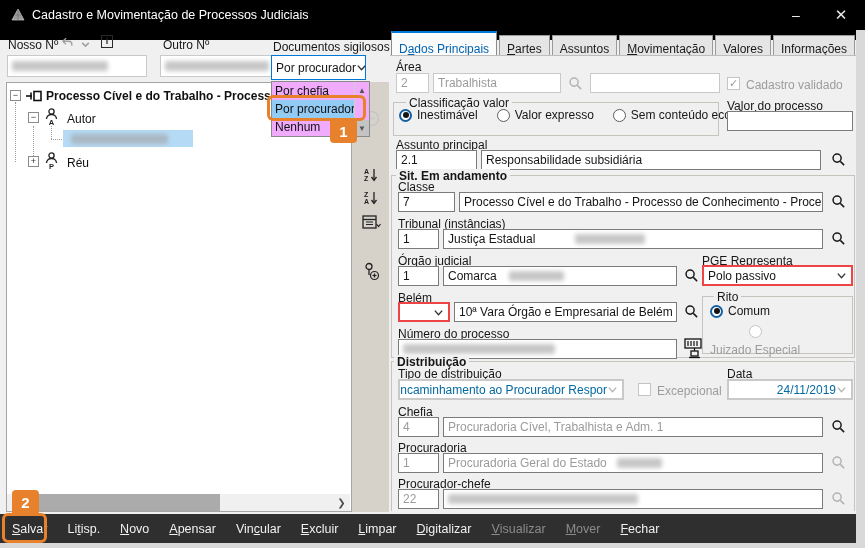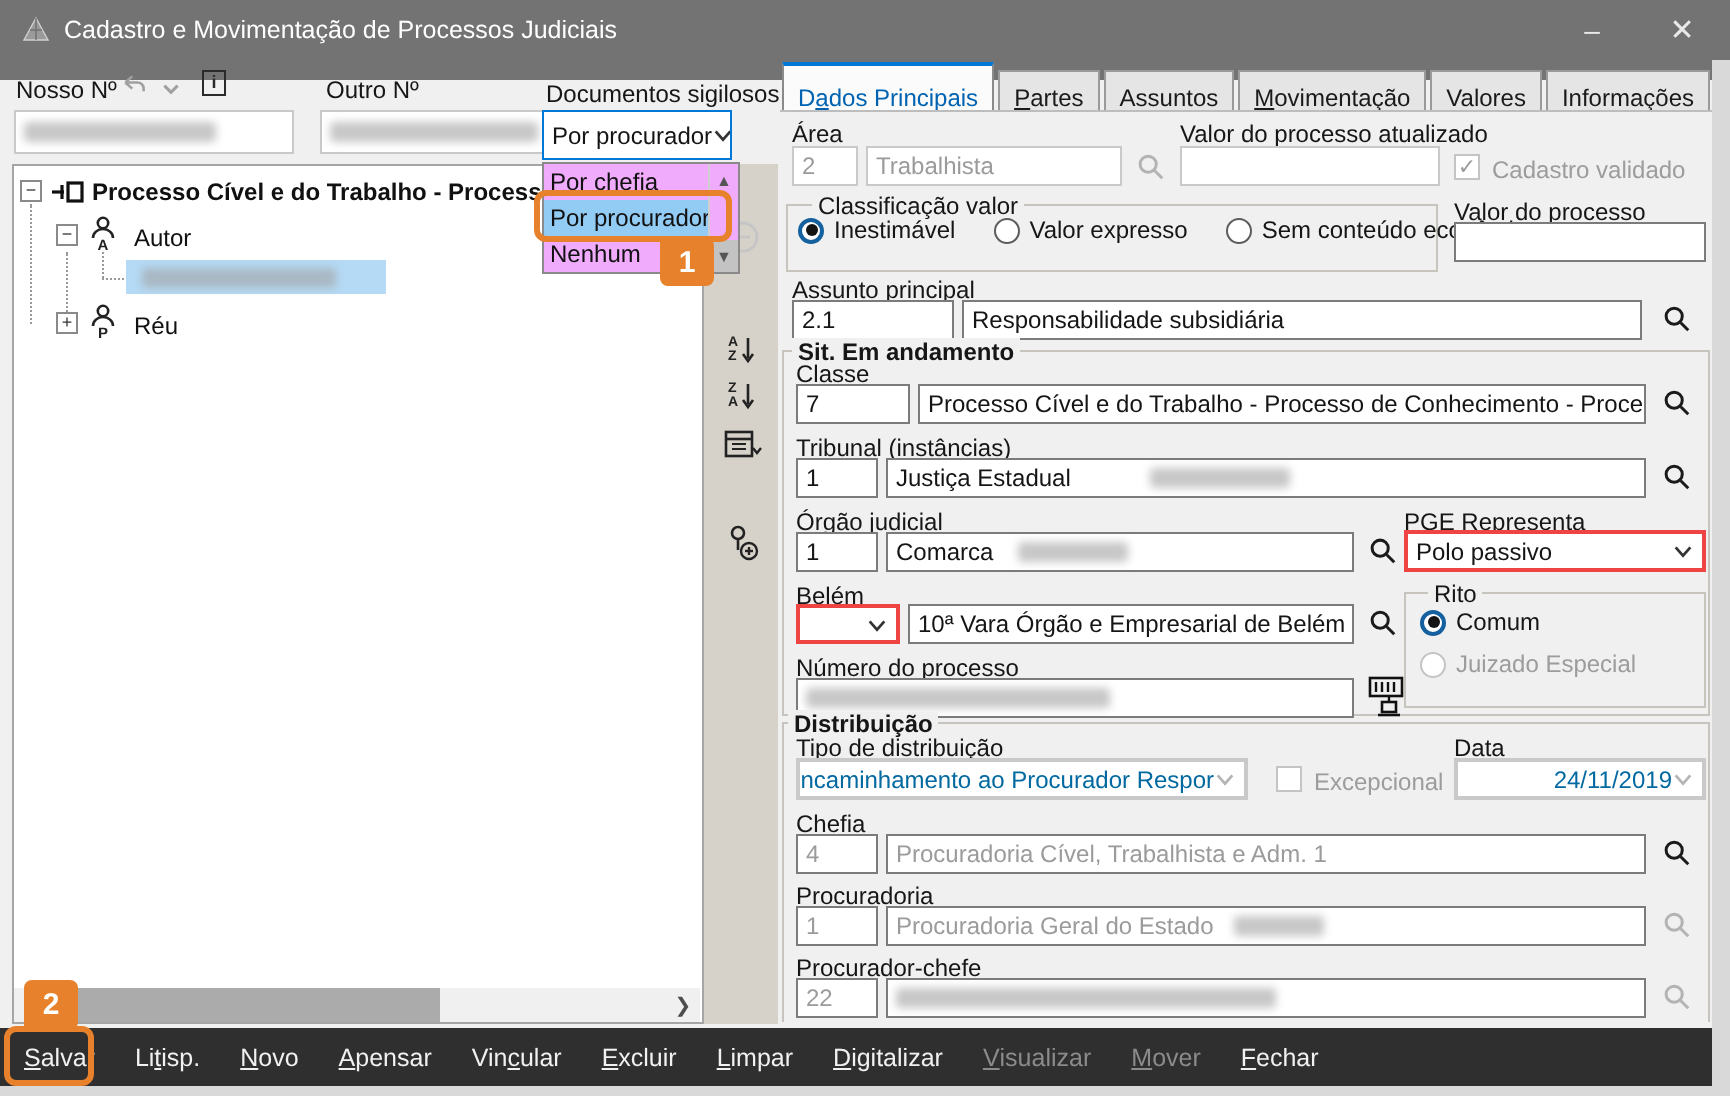--- a/index.html
+++ b/index.html
@@ -1,19 +1,19 @@
 <!DOCTYPE html>
 <html lang="pt-BR"><head>
 <meta charset="utf-8">
 <style>
   html,body{margin:0;padding:0;background:#e9e9e9;}
   .win{position:relative;width:865px;height:548px;background:#f0f0f0;
        font-family:"Liberation Sans",sans-serif;overflow:hidden;outline:1px solid #6b6b6b;}
   
-  .titlebar{position:absolute;left:0;top:0;width:865px;height:40px;background:#737373;}
+  .titlebar{position:absolute;left:0;top:0;width:865px;height:40px;background:#000000;}
   .title{position:absolute;left:32px;top:8px;font-size:12.5px;color:#fff;white-space:nowrap;}
   .tbtn{position:absolute;top:0;width:34px;height:30px;color:#e9e9e9;display:flex;align-items:center;justify-content:center;font-size:14px;}
   
   .lbl{position:absolute;font-size:12px;color:#161616;white-space:nowrap;}
   .lbl.dim{color:#9c9c9c;}
   .field{position:absolute;height:20px;background:#fff;border:1px solid #7b7b7b;box-sizing:border-box;
          font-size:12px;color:#151515;display:flex;align-items:center;padding:0 4px;white-space:nowrap;overflow:hidden;}
   .field.dim{border-color:#c9c9c9;color:#9b9b9b;}
   .blob{display:inline-block;height:10px;background:#a2a2a2;border-radius:2px;filter:blur(2px);opacity:.6;flex:none;}
   .mag{position:absolute;width:15px;height:15px;}
@@ -21,21 +21,21 @@
   .combo{position:absolute;background:#fff;border:2px solid #ef4444;box-sizing:border-box;font-size:12px;color:#151515;
          display:flex;align-items:center;justify-content:space-between;padding:0 4px;white-space:nowrap;overflow:hidden;}
   .combo.dim{border-color:#c9c9c9;color:#0369a1;justify-content:flex-end;}
   .groupbox{position:absolute;border:1px solid #c7c4be;box-sizing:border-box;}
   .grouplabel{position:absolute;font-size:12px;color:#161616;background:#f0f0f0;padding:0 3px;white-space:nowrap;}
   .radio{width:13px;height:13px;border:1px solid #5c5c5c;border-radius:50%;background:#fff;box-sizing:border-box;flex:none;position:relative;}
   .radio.sel{border:2px solid #15609f;}
   .radio.sel::after{content:"";position:absolute;inset:1.5px;background:#141414;border-radius:50%;}
   .radio.dis{border-color:#c4c4c4;}
   .ropt{display:flex;align-items:center;gap:5px;font-size:12px;color:#161616;}
-  .ropt.dis{color:#9c9c9c;}
+  .ropt.dis{color:#9c9c9c;flex-direction:column;}
   .check{position:absolute;width:13px;height:13px;border:1px solid #9a9a9a;background:#fff;box-sizing:border-box;
          display:flex;align-items:center;justify-content:center;font-size:11px;color:#9a9a9a;}
   .check.dim{border-color:#c4c4c4;}
   
   .tabbar{position:absolute;left:391px;top:32px;height:24px;display:flex;align-items:flex-end;gap:2px;}
   .tab{height:20px;background:#e5e5e5;border:1px solid #9a9a9a;border-bottom:none;font-size:12px;color:#1a1a1a;
        display:flex;align-items:flex-end;padding:0 7px;white-space:nowrap;}
   .tab.active{height:23px;background:#fbfbfb;border-color:#8a8a8a;border-top:2px solid #0078d7;color:#0063b1;}
   
   .treepanel{position:absolute;left:6px;top:82px;width:346px;height:430px;background:#fff;border:1px solid #a5a5a5;box-sizing:border-box;}
@@ -238,21 +238,20 @@
   <div class="field dim" style="left:396px;top:73px;width:33px">
       <span>2</span>
     </div>
   <div class="field dim" style="left:433px;top:73px;width:128px">
       <span>Trabalhista</span>
     </div>
   <svg class="mag" style="left:568px;top:76px" viewBox="0 0 16 16">
     <circle cx="6.5" cy="6.5" r="4.3" fill="none" stroke="#b3b3b3" stroke-width="1.6"></circle>
       <line x1="10" y1="10" x2="14" y2="14" stroke="#b3b3b3" stroke-width="1.6"></line>
   </svg>
-  <span class="lbl" style="left:590px;top:60px">Valor do processo atualizado</span>
   <div class="field dim" style="left:590px;top:73px;width:130px"></div>
   <div class="check dim" style="left:727px;top:77px">✓</div>
   <span class="lbl dim" style="left:746px;top:78px">Cadastro validado</span>
 
   <div class="groupbox" style="left:393px;top:102px;width:326px;height:34px"></div>
   <span class="grouplabel" style="left:406px;top:96px">Classificação valor</span>
   <div style="position:absolute;left:399px;top:108px;display:flex;gap:19px" id="radios-classificacao">
       <span class="ropt">
         <span class="radio sel"></span>
         <span>Inestimável</span>

